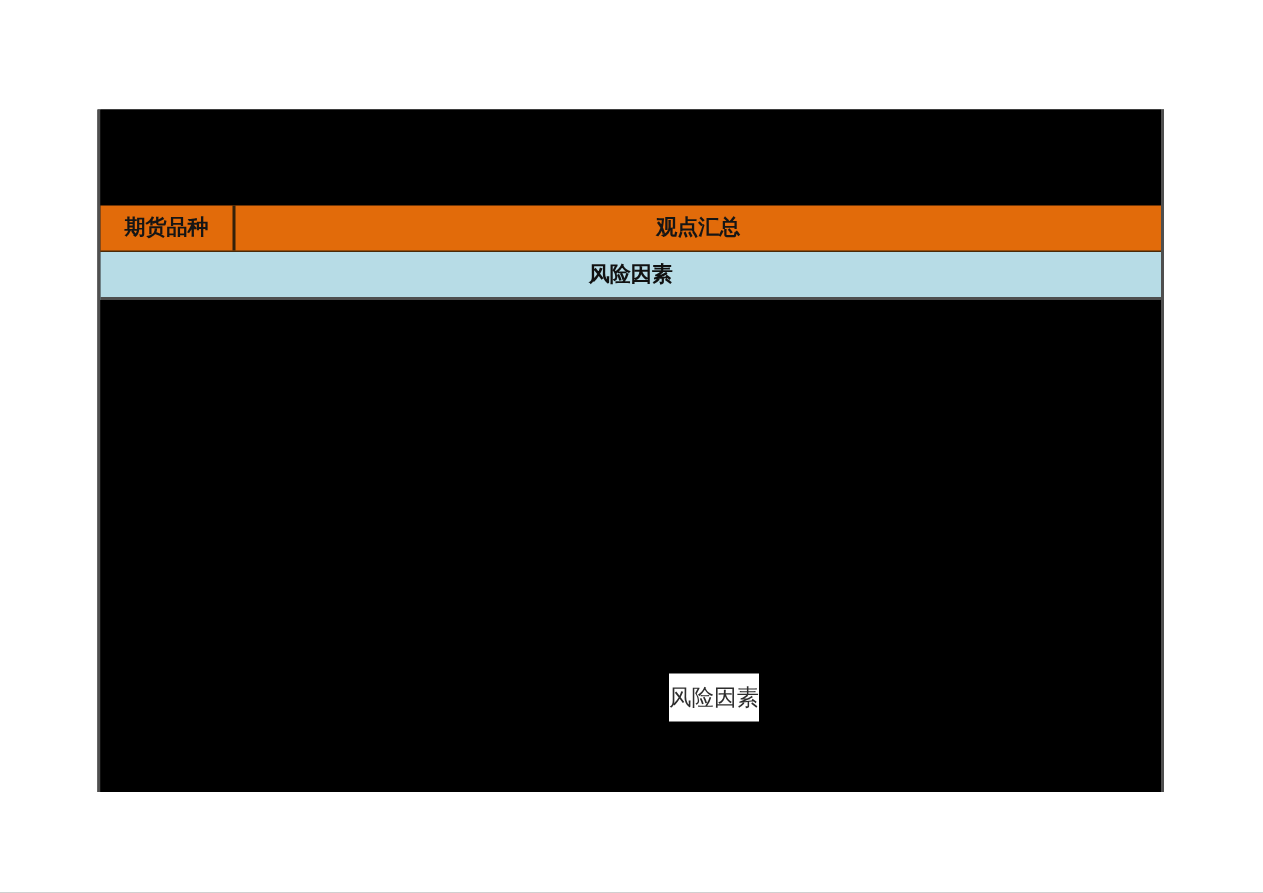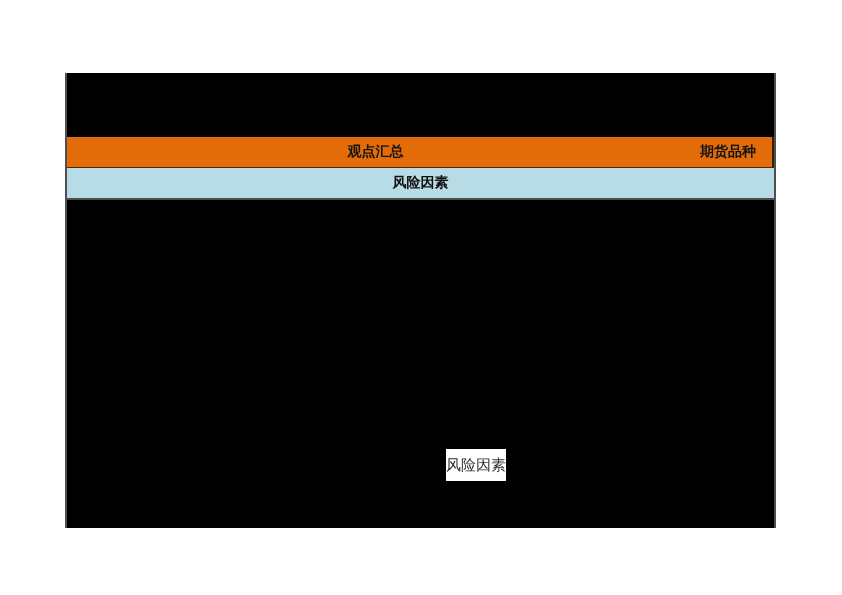--- a/index.html
+++ b/index.html
@@ -89,25 +89,25 @@
 </style>
 </head>
 <body>
 
 <div class="page">
   <div class="report-table">
 
     <div class="band-top"></div>
 
     <div class="header-row">
+      <div class="header-cell c1">
+        <span>期货品种</span>
+      </div>
       <div class="header-cell c2">
         <span>观点汇总</span>
-      </div>
-      <div class="header-cell c1">
-        <span>期货品种</span>
       </div>
     </div>
 
     <div class="section-row">
       <span>风险因素</span>
     </div>
 
     <div class="table-body">
       <div class="risk-box">
         <span>风险因素</span>

